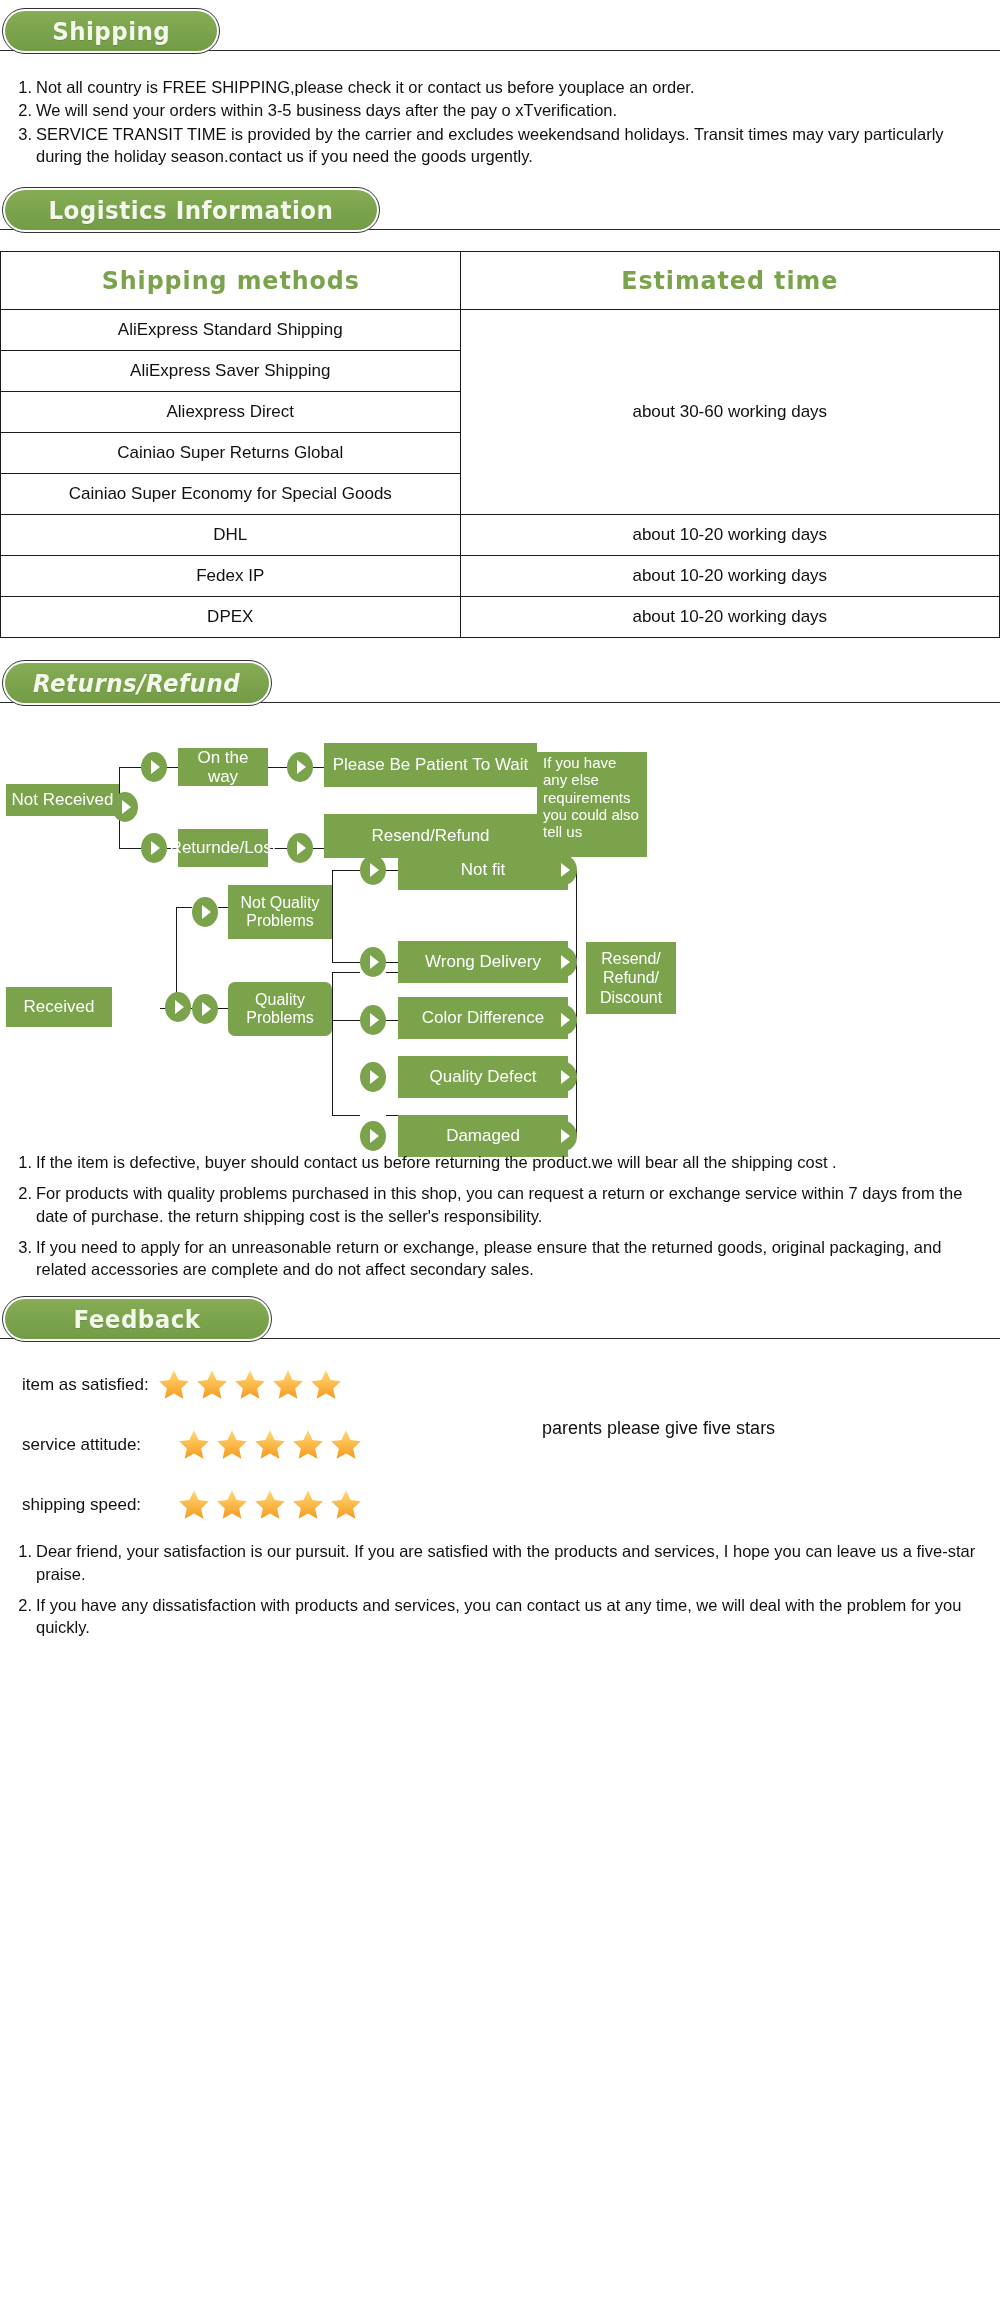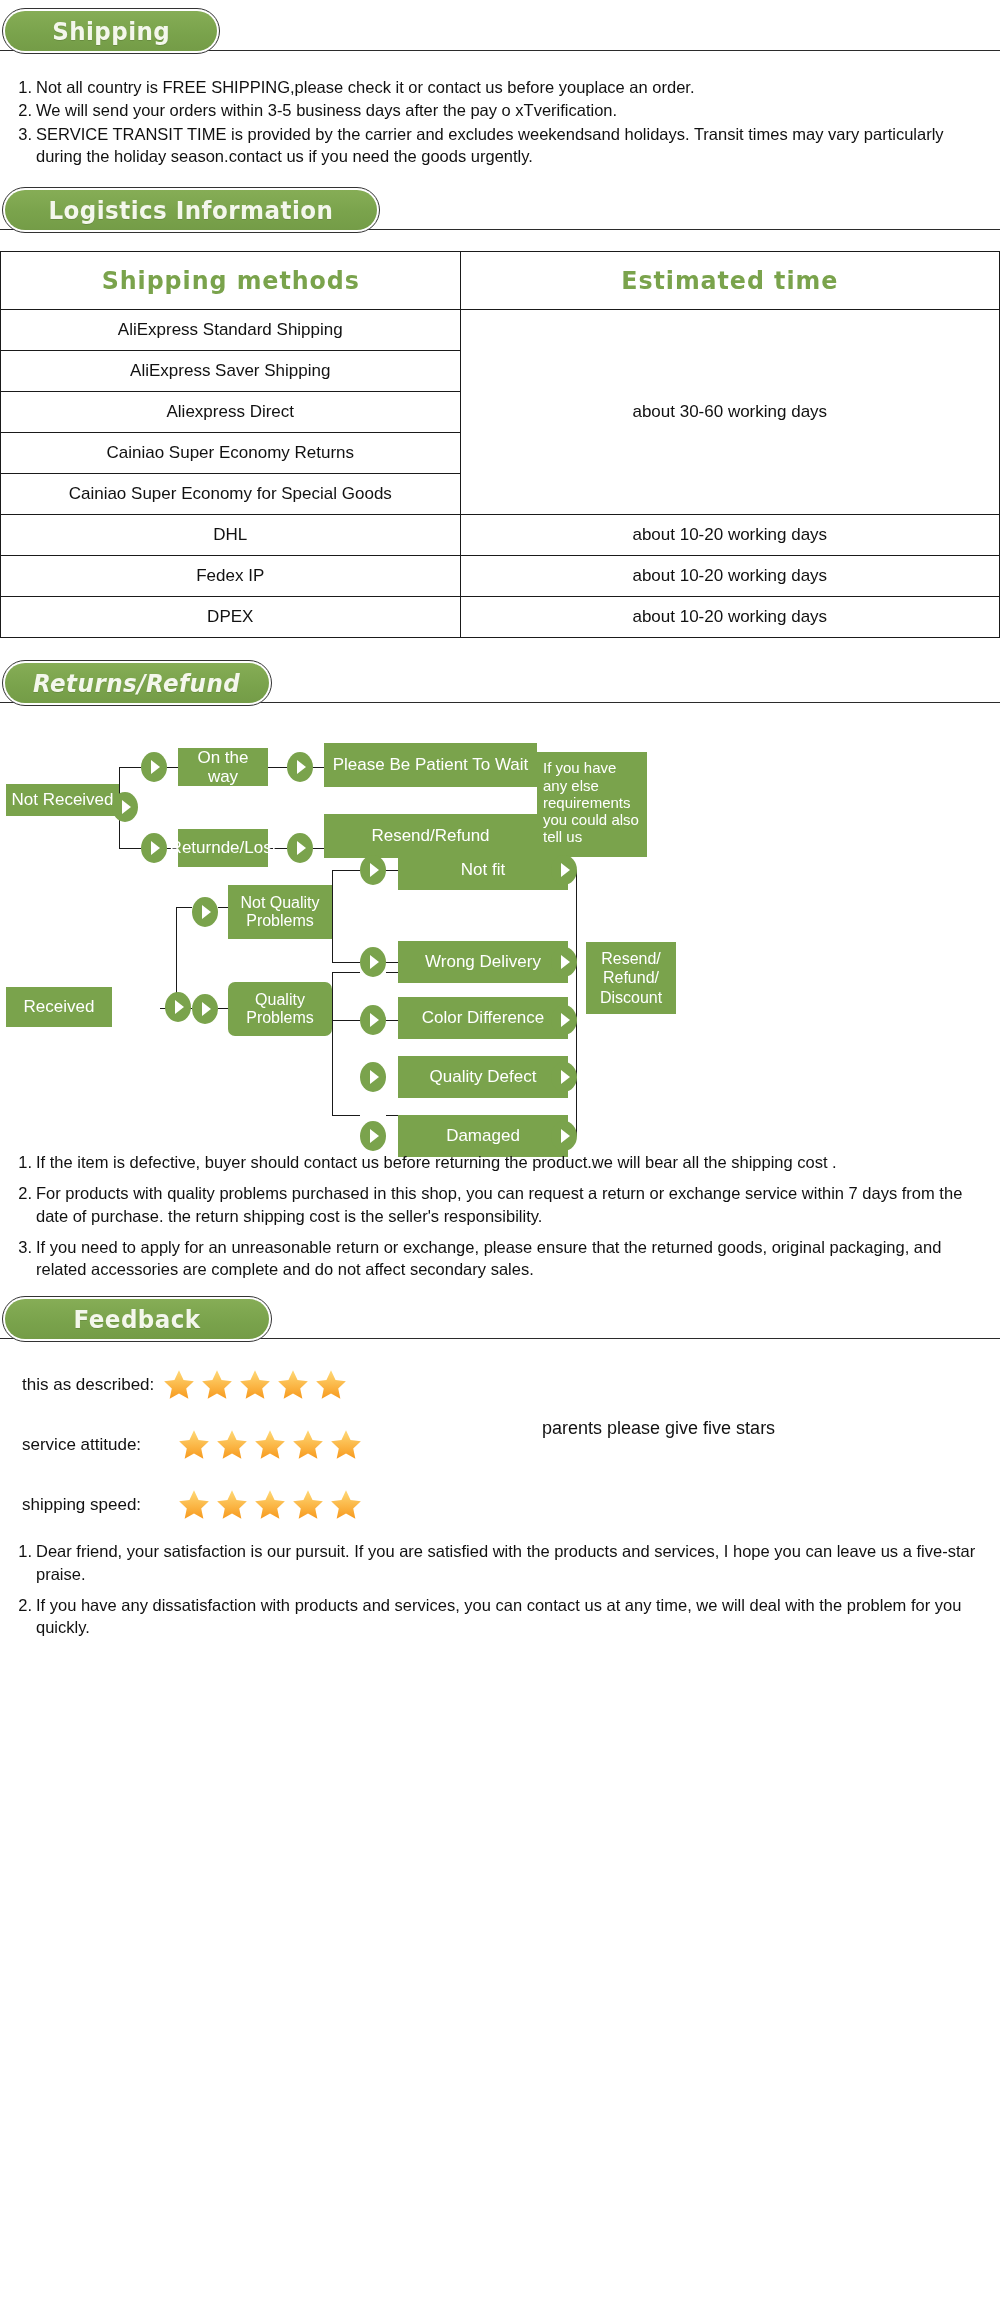--- a/index.html
+++ b/index.html
@@ -191,21 +191,21 @@
         <td>AliExpress Standard Shipping</td>
         <td class="est" rowspan="5">about 30-60 working days</td>
       </tr>
       <tr>
         <td>AliExpress Saver Shipping</td>
       </tr>
       <tr>
         <td>Aliexpress Direct</td>
       </tr>
       <tr>
-        <td>Cainiao Super Economy Returns</td>
+        <td>Cainiao Super Returns Global</td>
       </tr>
       <tr>
         <td>Cainiao Super Economy for Special Goods</td>
       </tr>
       <tr>
         <td>DHL</td>
         <td class="est2">about 10-20 working days</td>
       </tr>
       <tr>
         <td>Fedex IP</td>
@@ -257,21 +257,21 @@
     <div class="fbox" style="left:178px; top:107px; width:90px; height:38px;">
       <span>Returnde/Lost</span>
     </div>
     <div class="arrow" style="left:141px; top:111px;"></div>
     <div class="arrow" style="left:287px; top:111px;"></div>
 
     <div class="fbox" style="left:324px; top:92px; width:213px; height:44px;">
       <span>Resend/Refund</span>
     </div>
 
-    <div class="fbox left-al" style="left:537px; top:30px; width:110px; height:105px; font-size:15px; align-items:center; padding-bottom:6px; text-align:left;">
+    <div class="fbox left-al" style="left:537px; top:30px; width:110px; height:105px; font-size:15px; align-items:flex-start; padding-bottom:6px; text-align:left;">
       <span>If you have any else requirements you could also tell us</span>
     </div>
 
     <div class="ln v" style="left:176px; top:185px; height:102px;"></div>
     <div class="ln h" style="left:176px; top:185px; width:16px;"></div>
     <div class="ln h" style="left:176px; top:286px; width:16px;"></div>
     <div class="ln h" style="left:160px; top:286px; width:16px;"></div>
     <div class="ln h" style="left:218px; top:185px; width:10px;"></div>
     <div class="ln h" style="left:218px; top:286px; width:10px;"></div>
 
@@ -358,21 +358,21 @@
     <div class="banner">
       <div class="banner-inner" style="width:264px;">
         <span class="banner-text">Feedback</span>
       </div>
     </div>
   </div>
 
   <div class="fb">
 
     <div class="fbrow" style="left:22px; top:8px;">
-      <span class="fblabel">this as described:</span>
+      <span class="fblabel">item as satisfied:</span>
       <span class="stars">
         <svg class="star" viewBox="0 0 24 24">
             <defs>
               <linearGradient id="g1" x1="0" y1="0" x2="0" y2="1">
                 <stop offset="0" stop-color="#ffd977"></stop>
                 <stop offset="1" stop-color="#f79a1e"></stop>
               </linearGradient>
             </defs>
             <path fill="url(#g1)" d="M12 1.6l3.2 6.9 7.3.9-5.4 5 1.5 7.3-6.6-3.7-6.6 3.7 1.5-7.3-5.4-5 7.3-.9z"></path>
           </svg>

